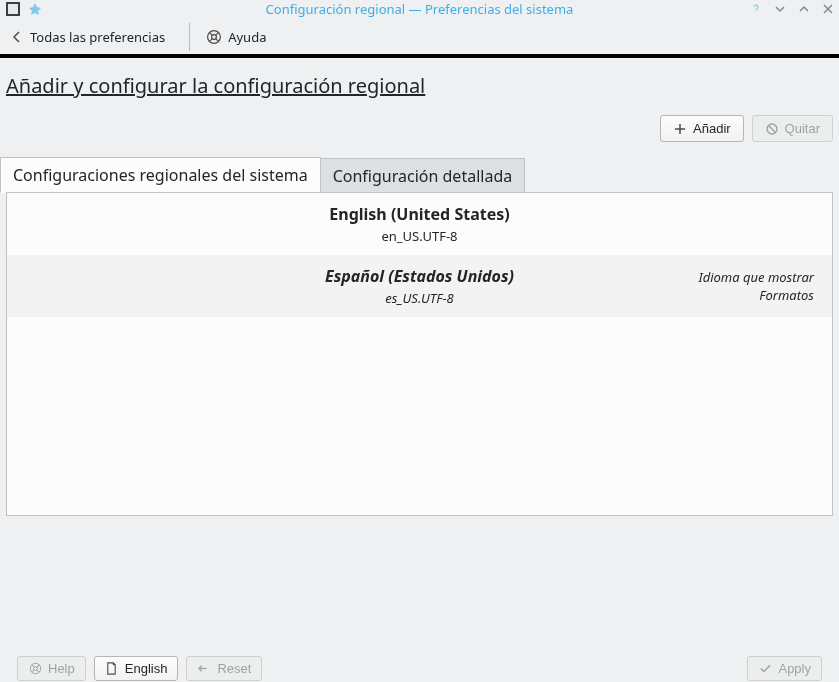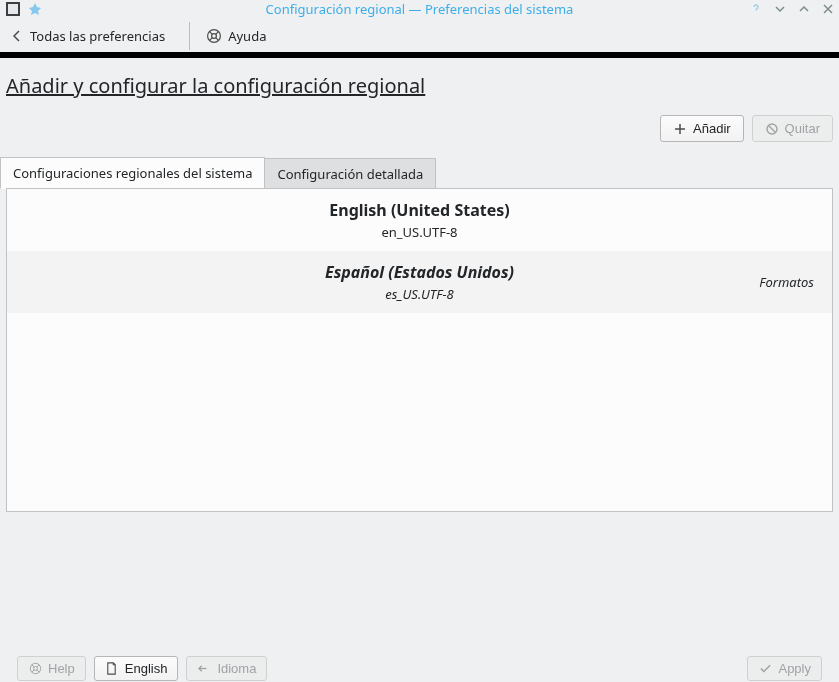--- a/index.html
+++ b/index.html
@@ -6,36 +6,36 @@
   html, body { width: 839px; height: 682px; font-family: "Noto Sans", "Segoe UI", sans-serif; font-size: 13px; color: #232629; background: #eff0f1; overflow: hidden; }
   
   
   .titlebar { height: 18px; background: #eff0f1; display: flex; align-items: center; position: relative; padding: 0 4px; }
   .titlebar-left { display: flex; align-items: center; gap: 8px; margin-left: 2px; }
   .titlebar-title { position: absolute; left: 0; right: 0; text-align: center; color: #3daee9; font-size: 13px; pointer-events: none; }
   .titlebar-right { margin-left: auto; display: flex; align-items: center; gap: 10px; color: #7f8c8d; }
   .titlebar-icon { width: 14px; height: 14px; display: inline-flex; align-items: center; justify-content: center; }
   
   
-  .toolbar { height: 38px; display: flex; align-items: center; border-bottom: 6px solid #000000; padding: 0 4px; gap: 16px; margin-top: 2px; }
+  .toolbar { height: 38px; display: flex; align-items: center; border-bottom: 4px solid #000000; padding: 0 4px; gap: 16px; margin-top: 2px; }
   .toolbar-item { display: flex; align-items: center; gap: 6px; padding: 4px 6px; cursor: pointer; font-size: 13px; }
   .toolbar-sep { width: 1px; height: 28px; background: #bbbdbf; margin-left: 2px; }
   
   
   .page-heading { padding: 14px 6px 10px 6px; font-size: 20px; font-weight: 400; text-decoration: underline; }
   
   
   .action-row { display: flex; justify-content: flex-end; padding: 6px 6px 14px 6px; gap: 8px; }
   .btn { display: inline-flex; align-items: center; gap: 6px; padding: 5px 12px; border: 1px solid #b6b6b8; border-radius: 3px; background: linear-gradient(#fcfcfc,#f2f2f2); font-size: 13px; cursor: pointer; color: #232629; }
   .btn:disabled, .btn.disabled { color: #a0a3a6; background: #eceded; border-color: #cfd0d1; cursor: default; text-align: right; }
   .btn .ic { width: 14px; height: 14px; display: inline-flex; align-items: center; justify-content: center; }
   
   
   .tabs { display: flex; align-items: flex-end; padding: 0 0 0 0; margin-top: 0; }
-  .tab { padding: 6px 12px; font-size: 13px; border: 1px solid #c0c2c4; border-bottom: none; background: #dedfe0; cursor: pointer; position: relative; top: 1px; }
+  .tab { padding: 6px 12px; font-size: 16px; border: 1px solid #c0c2c4; border-bottom: none; background: #dedfe0; cursor: pointer; position: relative; top: 1px; }
   .tab.active { background: #fcfcfc; border-bottom: 1px solid #fcfcfc; }
   .tab + .tab { border-left: none; }
   
   
   .list-panel { margin: 0 6px 0 6px; border: 1px solid #c0c2c4; background: #fcfcfc; height: 324px; overflow: auto; position: relative; }
   .locale-row { padding: 10px 18px; display: flex; align-items: center; }
   .locale-row.selected { background: #f3f3f3; font-style: italic; }
   .locale-main { flex: 1; text-align: center; }
   .locale-title { font-size: 16px; font-weight: 700; }
   .locale-code { font-size: 13px; margin-top: 2px; }
@@ -156,20 +156,21 @@
       <div></div>
     </div>
   </div>
   <div class="locale-row selected">
     <div style="width:180px;"></div>
     <div class="locale-main">
       <div class="locale-title">Español (Estados Unidos)</div>
       <div class="locale-code">es_US.UTF-8</div>
     </div>
     <div class="locale-meta">
+      <div>Idioma que mostrar</div>
       <div>Formatos</div>
     </div>
   </div>
 </div>
 
 <div class="bottombar">
   <button class="btn disabled" disabled="">
     <span class="ic">
       <svg width="13" height="13" viewBox="0 0 16 16" fill="none" stroke="#a0a3a6" stroke-width="1.2">
           <circle cx="8" cy="8" r="6.4"></circle>
@@ -188,21 +189,21 @@
     </span>
     <span>English</span>
   </button>
   <button class="btn disabled" disabled="">
     <span class="ic">
       <svg width="13" height="13" viewBox="0 0 14 14" fill="none" stroke="#a0a3a6" stroke-width="1.4">
           <path d="M4 4L1 7l3 3"></path>
           <path d="M1 7h8a4 4 0 010 0"></path>
         </svg>
     </span>
-    <span>Idioma</span>
+    <span>Reset</span>
   </button>
   <div class="spacer"></div>
   <button class="btn disabled" disabled="">
     <span class="ic">
       <svg width="13" height="13" viewBox="0 0 14 14" fill="none" stroke="#a0a3a6" stroke-width="1.6">
           <path d="M2 7l3.2 3.2L12 3.4"></path>
         </svg>
     </span>
     <span>Apply</span>
   </button>

